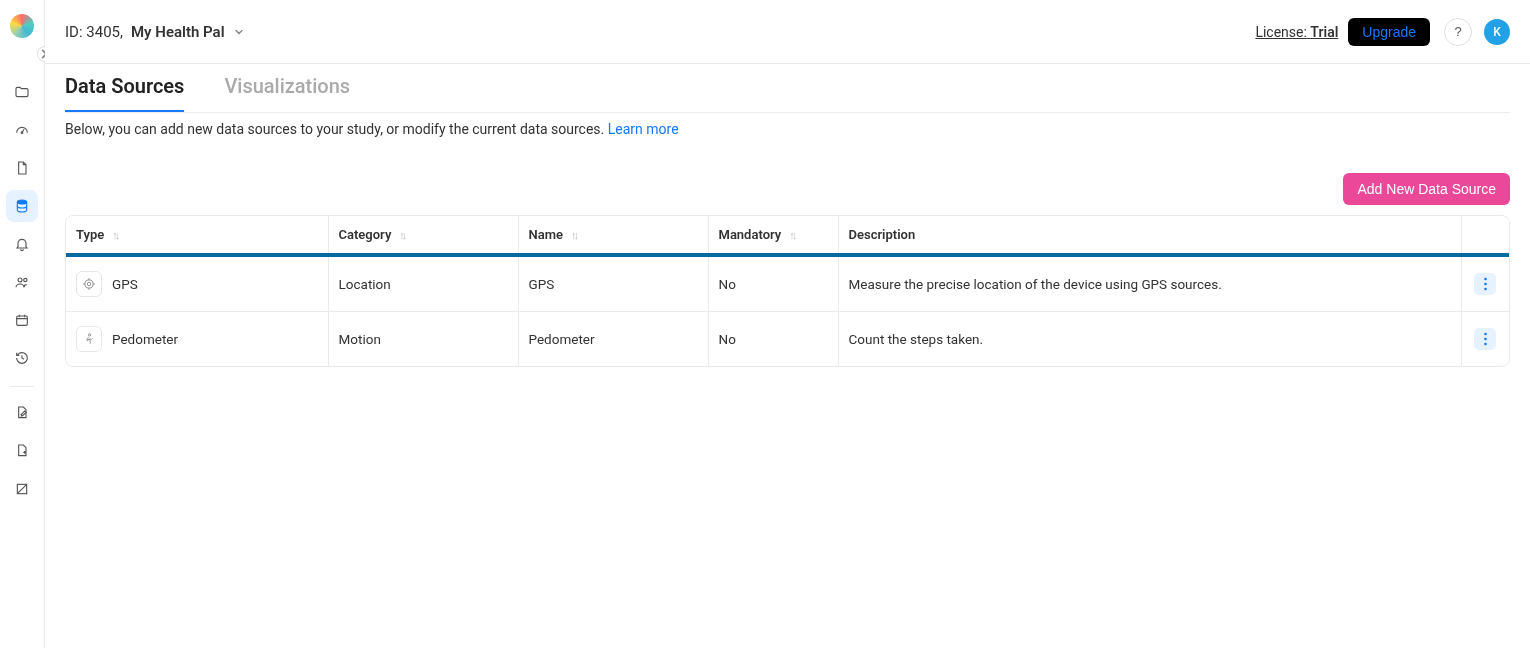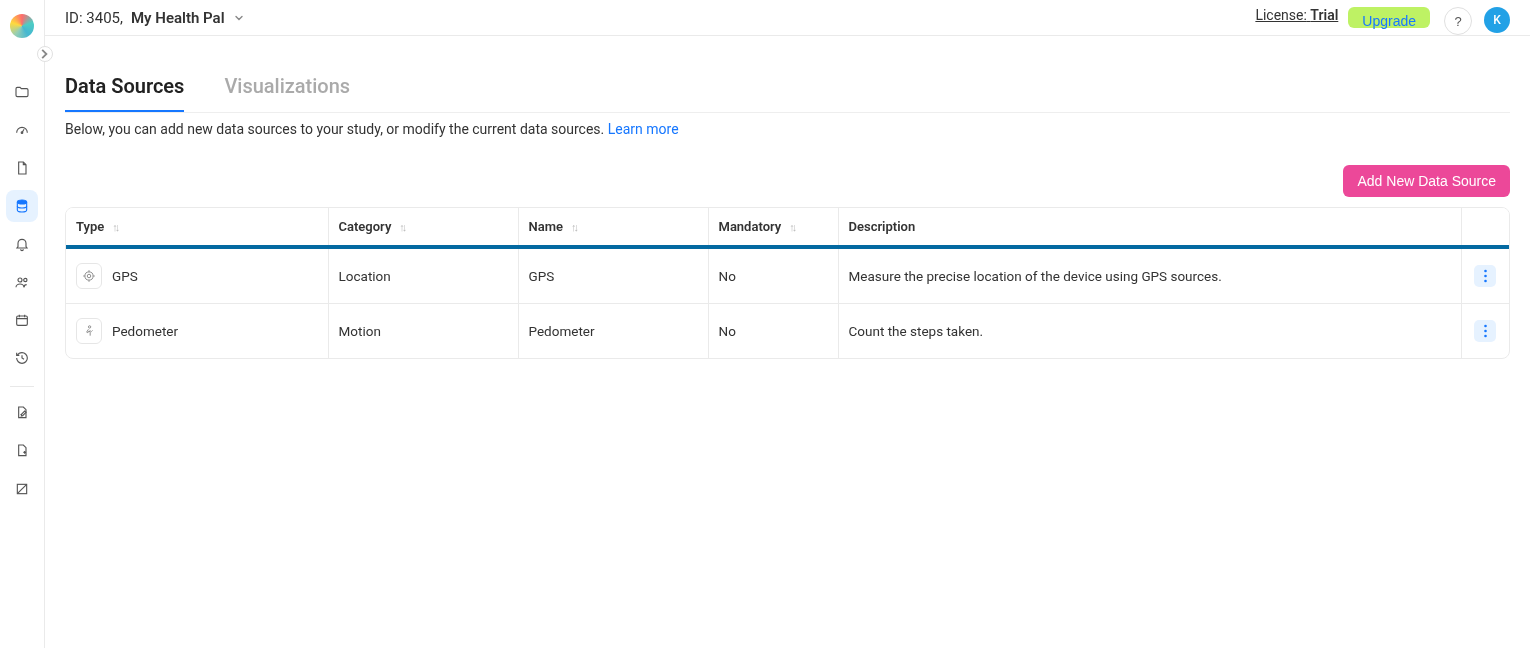--- a/index.html
+++ b/index.html
@@ -9,38 +9,38 @@
 .sidebar { position: fixed; left: 0; top: 0; width: 45px; height: 648px; border-right: 1px solid #eaeaea; background: #fff; display: flex; flex-direction: column; align-items: center; padding-top: 14px; }
 .sidebar-logo { width: 24px; height: 24px; border-radius: 50%; background: conic-gradient(from 0deg, #ff6b6b, #4ecdc4, #45b7d1, #96ceb4, #ffd93d, #ff6b6b); margin-bottom: 20px; }
 .sidebar-expand { position: absolute; top: 46px; left: 37px; width: 16px; height: 16px; background: #fff; border: 1px solid #e0e0e0; border-radius: 50%; display: flex; align-items: center; justify-content: center; color: #888; font-size: 9px; cursor: pointer; z-index: 2; }
 .sidebar-items { display: flex; flex-direction: column; align-items: center; gap: 0; width: 100%; margin-top: 18px; }
 .sidebar-item { width: 32px; height: 32px; display: flex; align-items: center; justify-content: center; border-radius: 8px; margin-bottom: 6px; color: #555; cursor: pointer; }
 .sidebar-item.active { background: #e6f2ff; color: #1677ff; }
 .sidebar-divider { width: 24px; height: 1px; background: #e8e8e8; margin: 6px 0 10px 0; }
 .sidebar svg { width: 16px; height: 16px; stroke: currentColor; fill: none; stroke-width: 1.7; }
 
 
-.header { position: fixed; left: 45px; top: 0; right: 0; height: 36px; display: flex; padding: 7px 20px; border-bottom: 1px solid #eaeaea; background: #fff; }
+.header { position: fixed; left: 45px; top: 0; right: 0; height: 64px; display: flex; align-items: center; padding: 0 20px; border-bottom: 1px solid #eaeaea; background: #fff; }
 .header-title { font-size: 15px; color: #333; display: flex; align-items: center; gap: 8px; }
 .header-title .label { font-weight: 400; }
 .header-title .name { font-weight: 600; }
 .header-chevron { color: #888; display: flex; align-items: center; }
 .header-spacer { flex: 1; }
 .license { color: #333; margin-right: 10px; text-decoration: underline; }
 .license b { font-weight: 600; }
-.upgrade-btn { background: #bef264; color: #1677ff; border: none; border-radius: 6px; padding: 6px 14px; font-size: 14px; cursor: pointer; margin-right: 14px; }
+.upgrade-btn { background: #000000; color: #1677ff; border: none; border-radius: 6px; padding: 6px 14px; font-size: 14px; cursor: pointer; margin-right: 14px; }
 .help-btn { width: 28px; height: 28px; border-radius: 50%; border: 1px solid #e0e0e0; background: #fff; color: #555; font-size: 13px; cursor: pointer; margin-right: 12px; }
 .avatar { width: 26px; height: 26px; border-radius: 50%; background: #22a1e6; color: #fff; display: flex; align-items: center; justify-content: center; font-size: 12px; font-weight: 500; cursor: pointer; }
 
 
 .main { position: absolute; left: 45px; top: 54px; right: 0; padding: 20px; }
 .tabs { display: flex; gap: 40px; border-bottom: 1px solid #eee; margin-bottom: 8px; }
 .tab { font-size: 20px; font-weight: 500; color: #aaa; padding-bottom: 12px; cursor: pointer; border-bottom: 2px solid transparent; }
 .tab.active { color: #222; font-weight: 600; border-bottom-color: #1677ff; }
-.desc-row { margin-bottom: 28px; color: #333; }
+.desc-row { margin-bottom: 36px; color: #333; }
 .desc-row a { color: #1677ff; text-decoration: none; }
 
 
 .action-row { display: flex; justify-content: flex-end; gap: 8px; margin-bottom: 10px; }
 .upload-btn { background: #e6f2ff; color: #1677ff; border: none; border-radius: 6px; padding: 8px 14px; font-size: 14px; cursor: pointer; display: flex; align-items: center; gap: 8px; }
 .add-btn { background: #ec4899; color: #fff; border: none; border-radius: 6px; padding: 8px 14px; font-size: 14px; cursor: pointer; }
 
 
 .table-wrap { border: 1px solid #eaeaea; border-radius: 8px; overflow: hidden; }
 table { width: 100%; border-collapse: collapse; }

